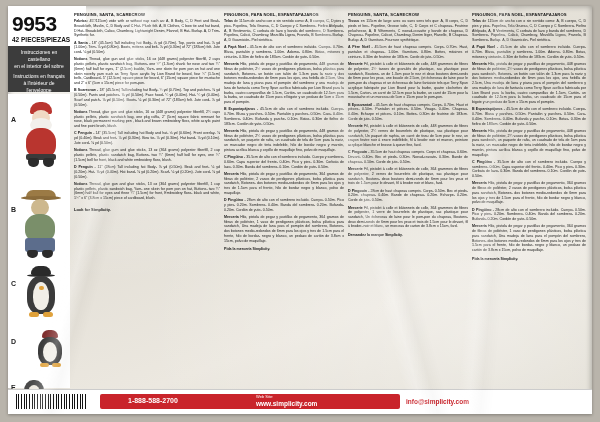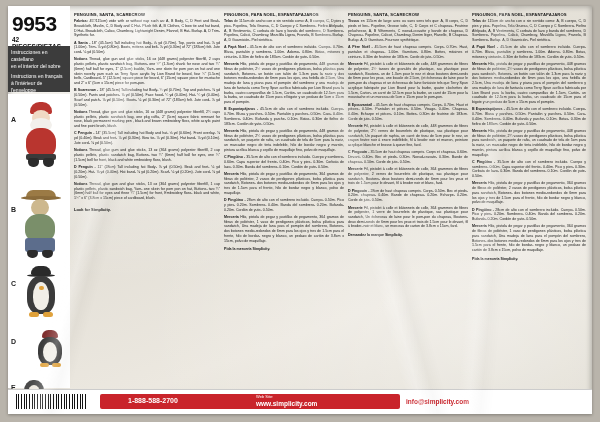--- a/index.html
+++ b/index.html
@@ -21,21 +21,21 @@
   }
   
   .wrinkles{position:absolute;inset:0;pointer-events:none;opacity:.5;
     background:
       linear-gradient(105deg, rgba(255,255,255,0) 18%, rgba(255,255,255,.5) 20%, rgba(0,0,0,.05) 22%, rgba(255,255,255,0) 24%),
       linear-gradient(75deg, rgba(255,255,255,0) 58%, rgba(255,255,255,.45) 60%, rgba(0,0,0,.05) 62%, rgba(255,255,255,0) 64%),
       linear-gradient(95deg, rgba(255,255,255,0) 78%, rgba(255,255,255,.4) 80%, rgba(0,0,0,.04) 82%, rgba(255,255,255,0) 84%);
   }
 
   
-  .hdr{position:absolute;left:0;top:0;width:62px;height:86px;background:#ffffff;}
+  .hdr{position:absolute;left:0;top:0;width:78px;height:86px;background:#ffffff;text-align:center;}
   .pat-num{position:absolute;left:4px;top:6px;font-size:21px;font-weight:bold;color:#111;letter-spacing:-.5px;}
   .pieces{position:absolute;left:4px;top:30px;font-size:6.5px;color:#111;font-weight:bold;}
   .inst-blk{position:absolute;left:0;top:40px;width:62px;height:46px;background:#3c3c3c;color:#fff;padding:3px;box-sizing:border-box;}
   .inst-blk div{font-size:5px;line-height:1.35;}
 
   .leftcol{position:absolute;left:0;top:88px;width:62px;bottom:26px;background:#fff;}
   .letterlab{position:absolute;font-size:7px;font-weight:bold;color:#222;}
 
   
   .fig{position:absolute;}

